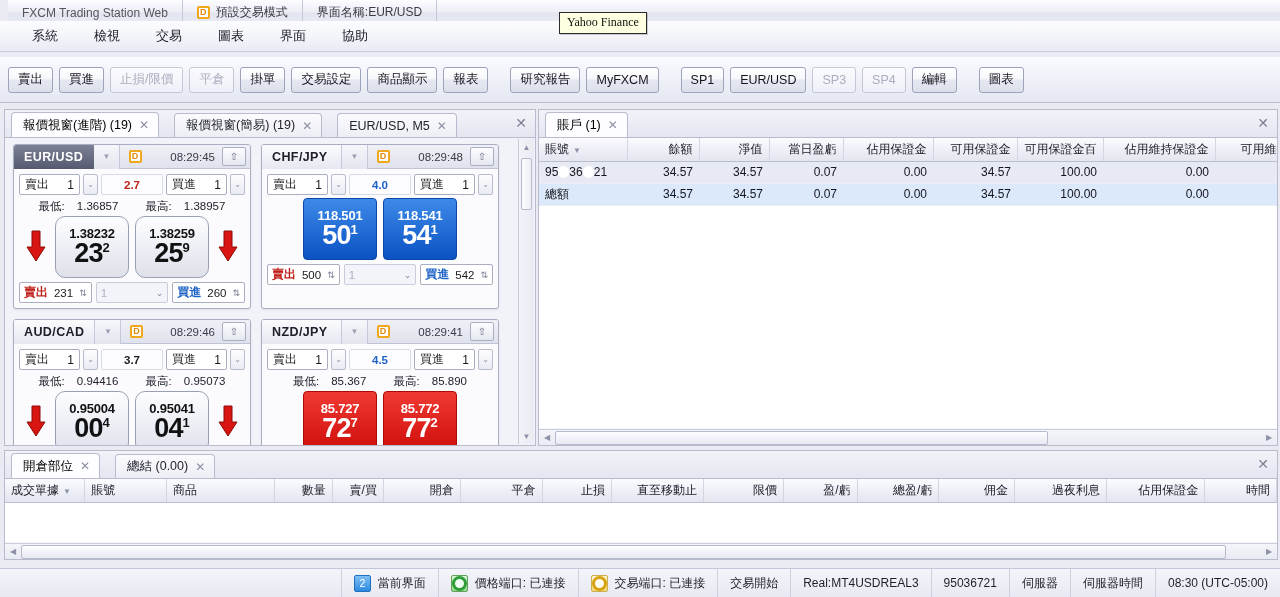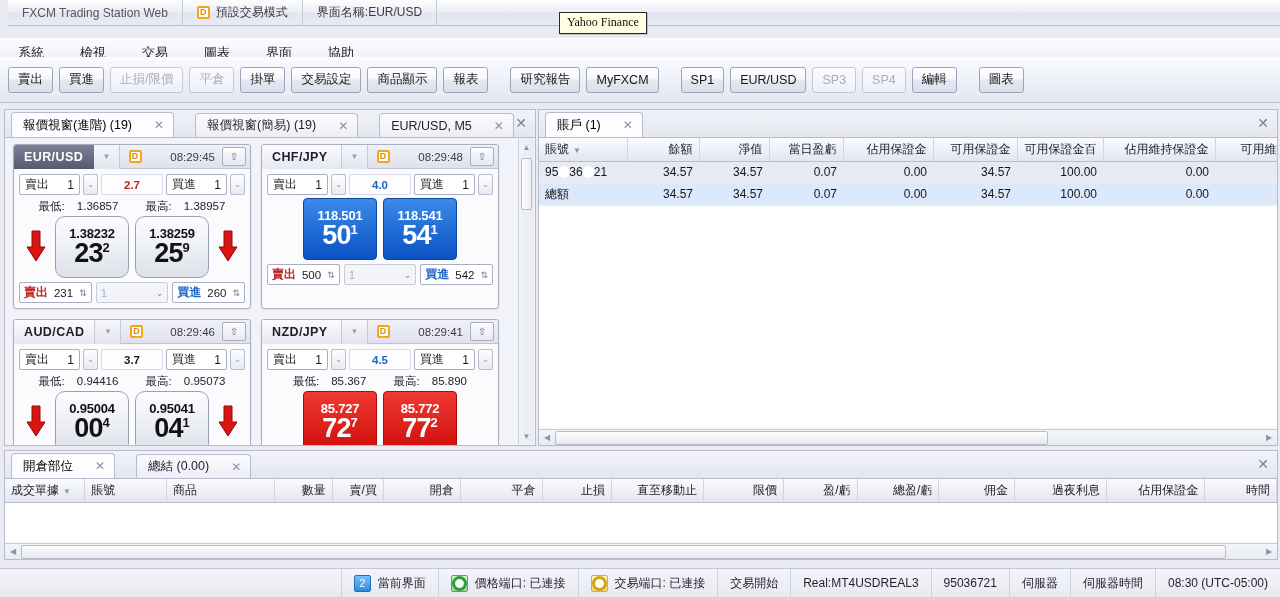--- a/index.html
+++ b/index.html
@@ -51,25 +51,25 @@
     background: #ffffe1; border: 1px solid #2a2a2a;
     font-family: "Liberation Serif", "DejaVu Serif", serif;
     font-size: 12px; color: #111;
     padding: 2px 7px 3px 7px;
     z-index: 50;
     box-shadow: 1px 1px 0 rgba(0,0,0,.18);
   }
 
   
   .menubar {
-    position: absolute; left: 0; top: 38px; width: 1280px; height: 31px;
+    position: absolute; left: 0; top: 21px; width: 1280px; height: 31px;
     background: linear-gradient(to bottom, #fcfcff 0%, #f2f3f9 60%, #e8eaf3 100%);
     border-bottom: 1px solid #c6cada;
     display: flex; align-items: center;
-    padding-left: 0;
+    padding-left: 14px;
   }
   .menu-item {
     padding: 4px 17px; font-size: 13px; color: #20202a; cursor: default;
     border: 1px solid transparent; border-radius: 2px;
   }
 
   
   .toolbar {
     position: absolute; left: 0; top: 57px; width: 1280px; height: 46px;
     background: linear-gradient(to bottom, #fafbff 0%, #eef0f8 55%, #e5e7f1 100%);
@@ -99,22 +99,22 @@
   }
   .panel-tabs {
     height: 28px;
     background: linear-gradient(to bottom,#f2f3f9,#e4e6f0);
     border-bottom: 1px solid #b7bbcd;
     display: flex; align-items: flex-end;
     padding-left: 6px;
     position: relative;
   }
   .ptab {
-    height: 24px; margin-right: 21px; padding: 0 9px 0 11px;
-    display: flex; align-items: center; gap: 22px;
+    height: 24px; margin-right: 15px; padding: 0 9px 0 11px;
+    display: flex; align-items: center; gap: 7px;
     font-size: 12.5px; color: #22222c;
     background: linear-gradient(to bottom,#fbfbfe,#edeef5);
     border: 1px solid #b7bbcd; border-bottom: none;
     border-radius: 4px 4px 0 0;
     white-space: nowrap; cursor: default;
   }
   .ptab.active { background: #fdfdff; height: 25px; color: #000; }
   .ptab .x { color: #8b8fa3; font-size: 12px; font-weight: bold; line-height: 1; }
   .panel-close {
     position: absolute; right: 8px; top: 6px;

